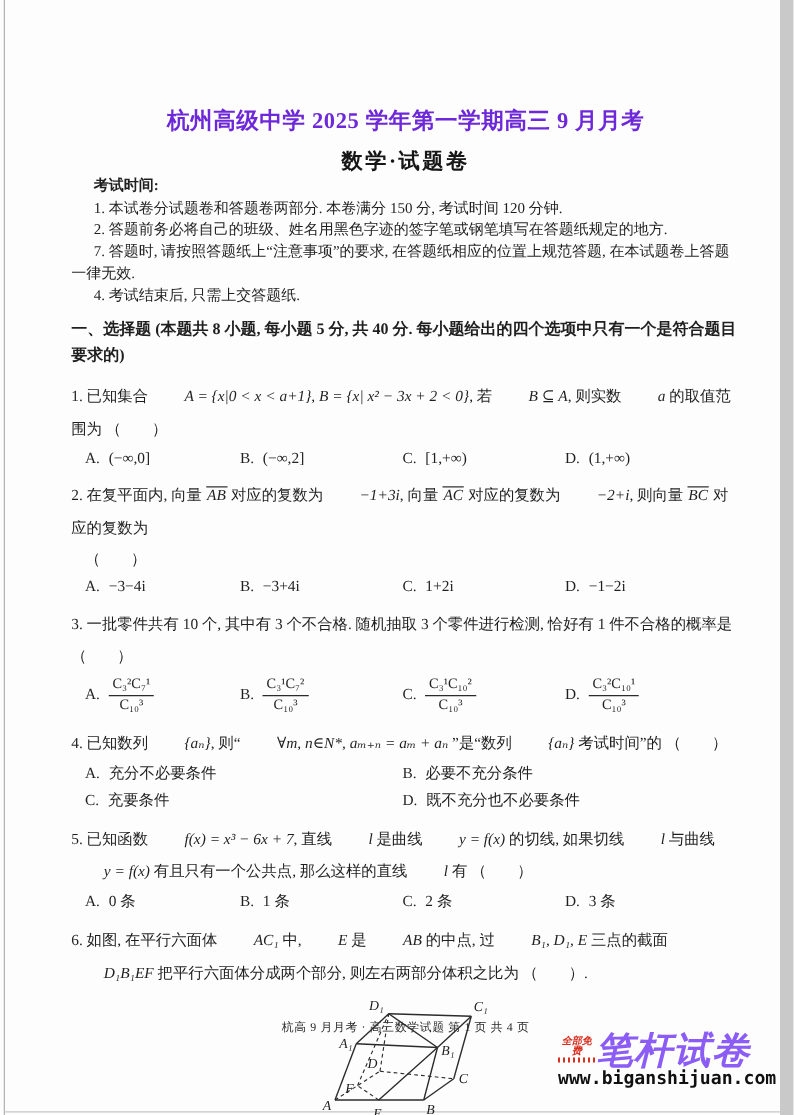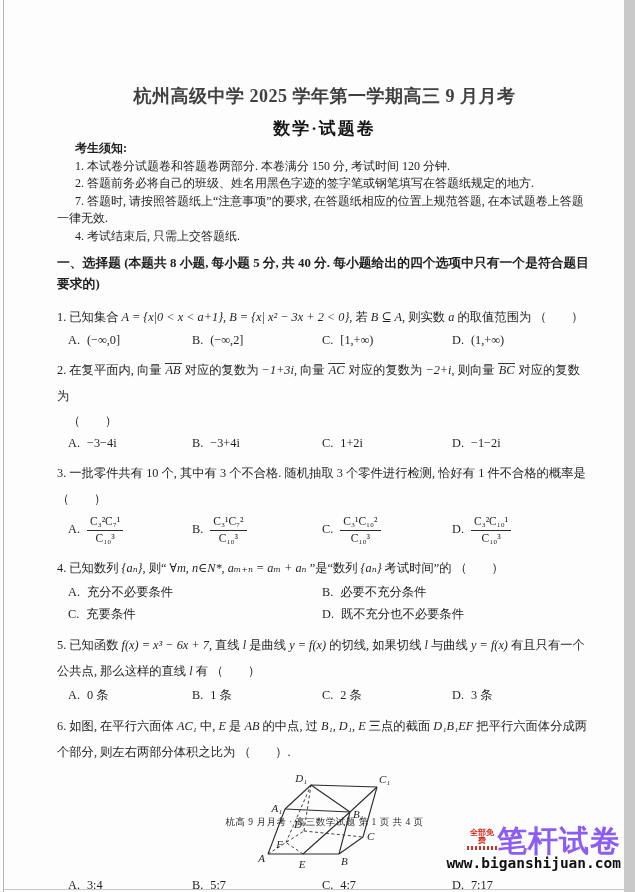--- a/index.html
+++ b/index.html
@@ -4,62 +4,62 @@
 <style>
   html,body{margin:0;padding:0;background:#ffffff;}
   .page{
     position:relative;width:635px;height:892px;background:#fdfdfd;overflow:hidden;
     font-family:"Liberation Serif","DejaVu Serif",serif;color:#1f1f1f;
   }
   .edge-right{position:absolute;right:0;top:0;width:11px;height:892px;background:#c9c9c9;}
   .edge-left{position:absolute;left:3px;top:0;width:1px;height:892px;background:#b3b3b3;}
   .edge-bottom{position:absolute;left:3px;right:11px;bottom:2px;height:1px;background:#c6c6c6;}
   .content{position:absolute;left:57px;top:84px;width:535px;}
-  .title{font-size:18px;font-weight:bold;text-align:center;margin:0;letter-spacing:.5px;color:#404040;}
+  .title{font-size:18px;font-weight:bold;text-align:center;margin:0;letter-spacing:.5px;color:#6d28d9;}
   .subtitle{font-size:17px;font-weight:bold;text-align:center;margin:9px 0 0;letter-spacing:2px;color:#161616;}
   .notice-heading{font-weight:bold;font-size:12.5px;margin:14px 0 2px 53px;}
   .notice p{margin:0;font-size:12px;line-height:17.5px;text-indent:18px;}
   .section-heading{font-weight:bold;font-size:12.8px;line-height:21px;margin:8px 0 0;}
   .q-text{margin:9px 0 0;font-size:12.3px;line-height:26px;}
   .q-paren{margin:0;font-size:12.3px;line-height:24px;padding-left:11px;}
-  .math{font-style:italic;}
+  .math{font-style:italic;margin-left:26px;}
   .vec{font-style:italic;border-top:1px solid #333;display:inline-block;line-height:1.05;padding:0 1px;}
   .opt-row{display:grid;grid-template-columns:124px 130px 130px auto;padding-left:11px;margin:3px 0 0;row-gap:5px;font-size:12.3px;}
   .opt-row.cols2{grid-template-columns:254px auto;}
   .opt{white-space:nowrap;}
   .opt-label{margin-right:7px;}
   .frac{display:inline-block;text-align:center;vertical-align:middle;line-height:1.2;font-size:11.5px;}
   .frac .num{display:block;border-bottom:1px solid #2b2b2b;padding:0 3px 1px;}
   .frac .den{display:block;padding-top:1px;}
   .figure-wrap{width:140px;margin:2px auto 0;}
   .figure-wrap svg text{font-family:"Liberation Serif","DejaVu Serif",serif;font-style:italic;font-size:11px;fill:#1d1d1d;}
   .footer{position:absolute;left:57px;width:535px;top:816px;text-align:center;font-size:9.5px;letter-spacing:.5px;color:#2b2b2b;}
   .wm{position:absolute;right:14px;top:826px;text-align:right;}
-  .wm-row{display:flex;align-items:flex-end;justify-content:flex-end;}
+  .wm-row{display:flex;align-items:flex-end;font-style:italic;}
   .wm-badge{color:#d7301f;font-weight:bold;font-size:8px;line-height:8px;width:30px;text-align:center;margin:0 0 5px 0;
     font-family:"DejaVu Sans",sans-serif;}
   .wm-badge .stripes{display:block;height:4px;margin-top:1px;
     background:repeating-linear-gradient(90deg,#d7301f 0 2px,#fff 2px 4px);}
   .wm-logo{font-family:"DejaVu Sans",sans-serif;font-weight:bold;font-size:30px;line-height:29px;letter-spacing:1px;color:#8b5cf6;}
   .wm-url{font-family:"DejaVu Sans Mono","Liberation Mono",monospace;font-weight:bold;font-size:14.5px;line-height:17px;color:#101010;}
 </style>
 </head>
 <body>
 
 <div class="page">
   <div class="edge-left"></div>
   <div class="edge-right"></div>
   <div class="edge-bottom"></div>
 
   <div class="content">
     <h1 class="title">杭州高级中学 2025 学年第一学期高三 9 月月考</h1>
     <h2 class="subtitle">数学·试题卷</h2>
 
     <div class="notice">
-      <p class="notice-heading">考生须知:</p>
+      <p class="notice-heading">考试时间:</p>
       <p>1. 本试卷分试题卷和答题卷两部分. 本卷满分 150 分, 考试时间 120 分钟.</p>
       <p>2. 答题前务必将自己的班级、姓名用黑色字迹的签字笔或钢笔填写在答题纸规定的地方.</p>
       <p>7. 答题时, 请按照答题纸上“注意事项”的要求, 在答题纸相应的位置上规范答题, 在本试题卷上答题一律无效.</p>
       <p>4. 考试结束后, 只需上交答题纸.</p>
     </div>
 
     <p class="section-heading">一、选择题 (本题共 8 小题, 每小题 5 分, 共 40 分. 每小题给出的四个选项中只有一个是符合题目要求的)</p>
 
     <div class="question">
       <p class="q-text"><span>1. 已知集合 </span><span class="math">A = {x|0 &lt; x &lt; a+1}, B = {x| x² − 3x + 2 &lt; 0}</span><span>, 若 </span><span class="math">B ⊆ A</span><span>, 则实数 </span><span class="math">a</span><span> 的取值范围为 （　　）</span></p>

